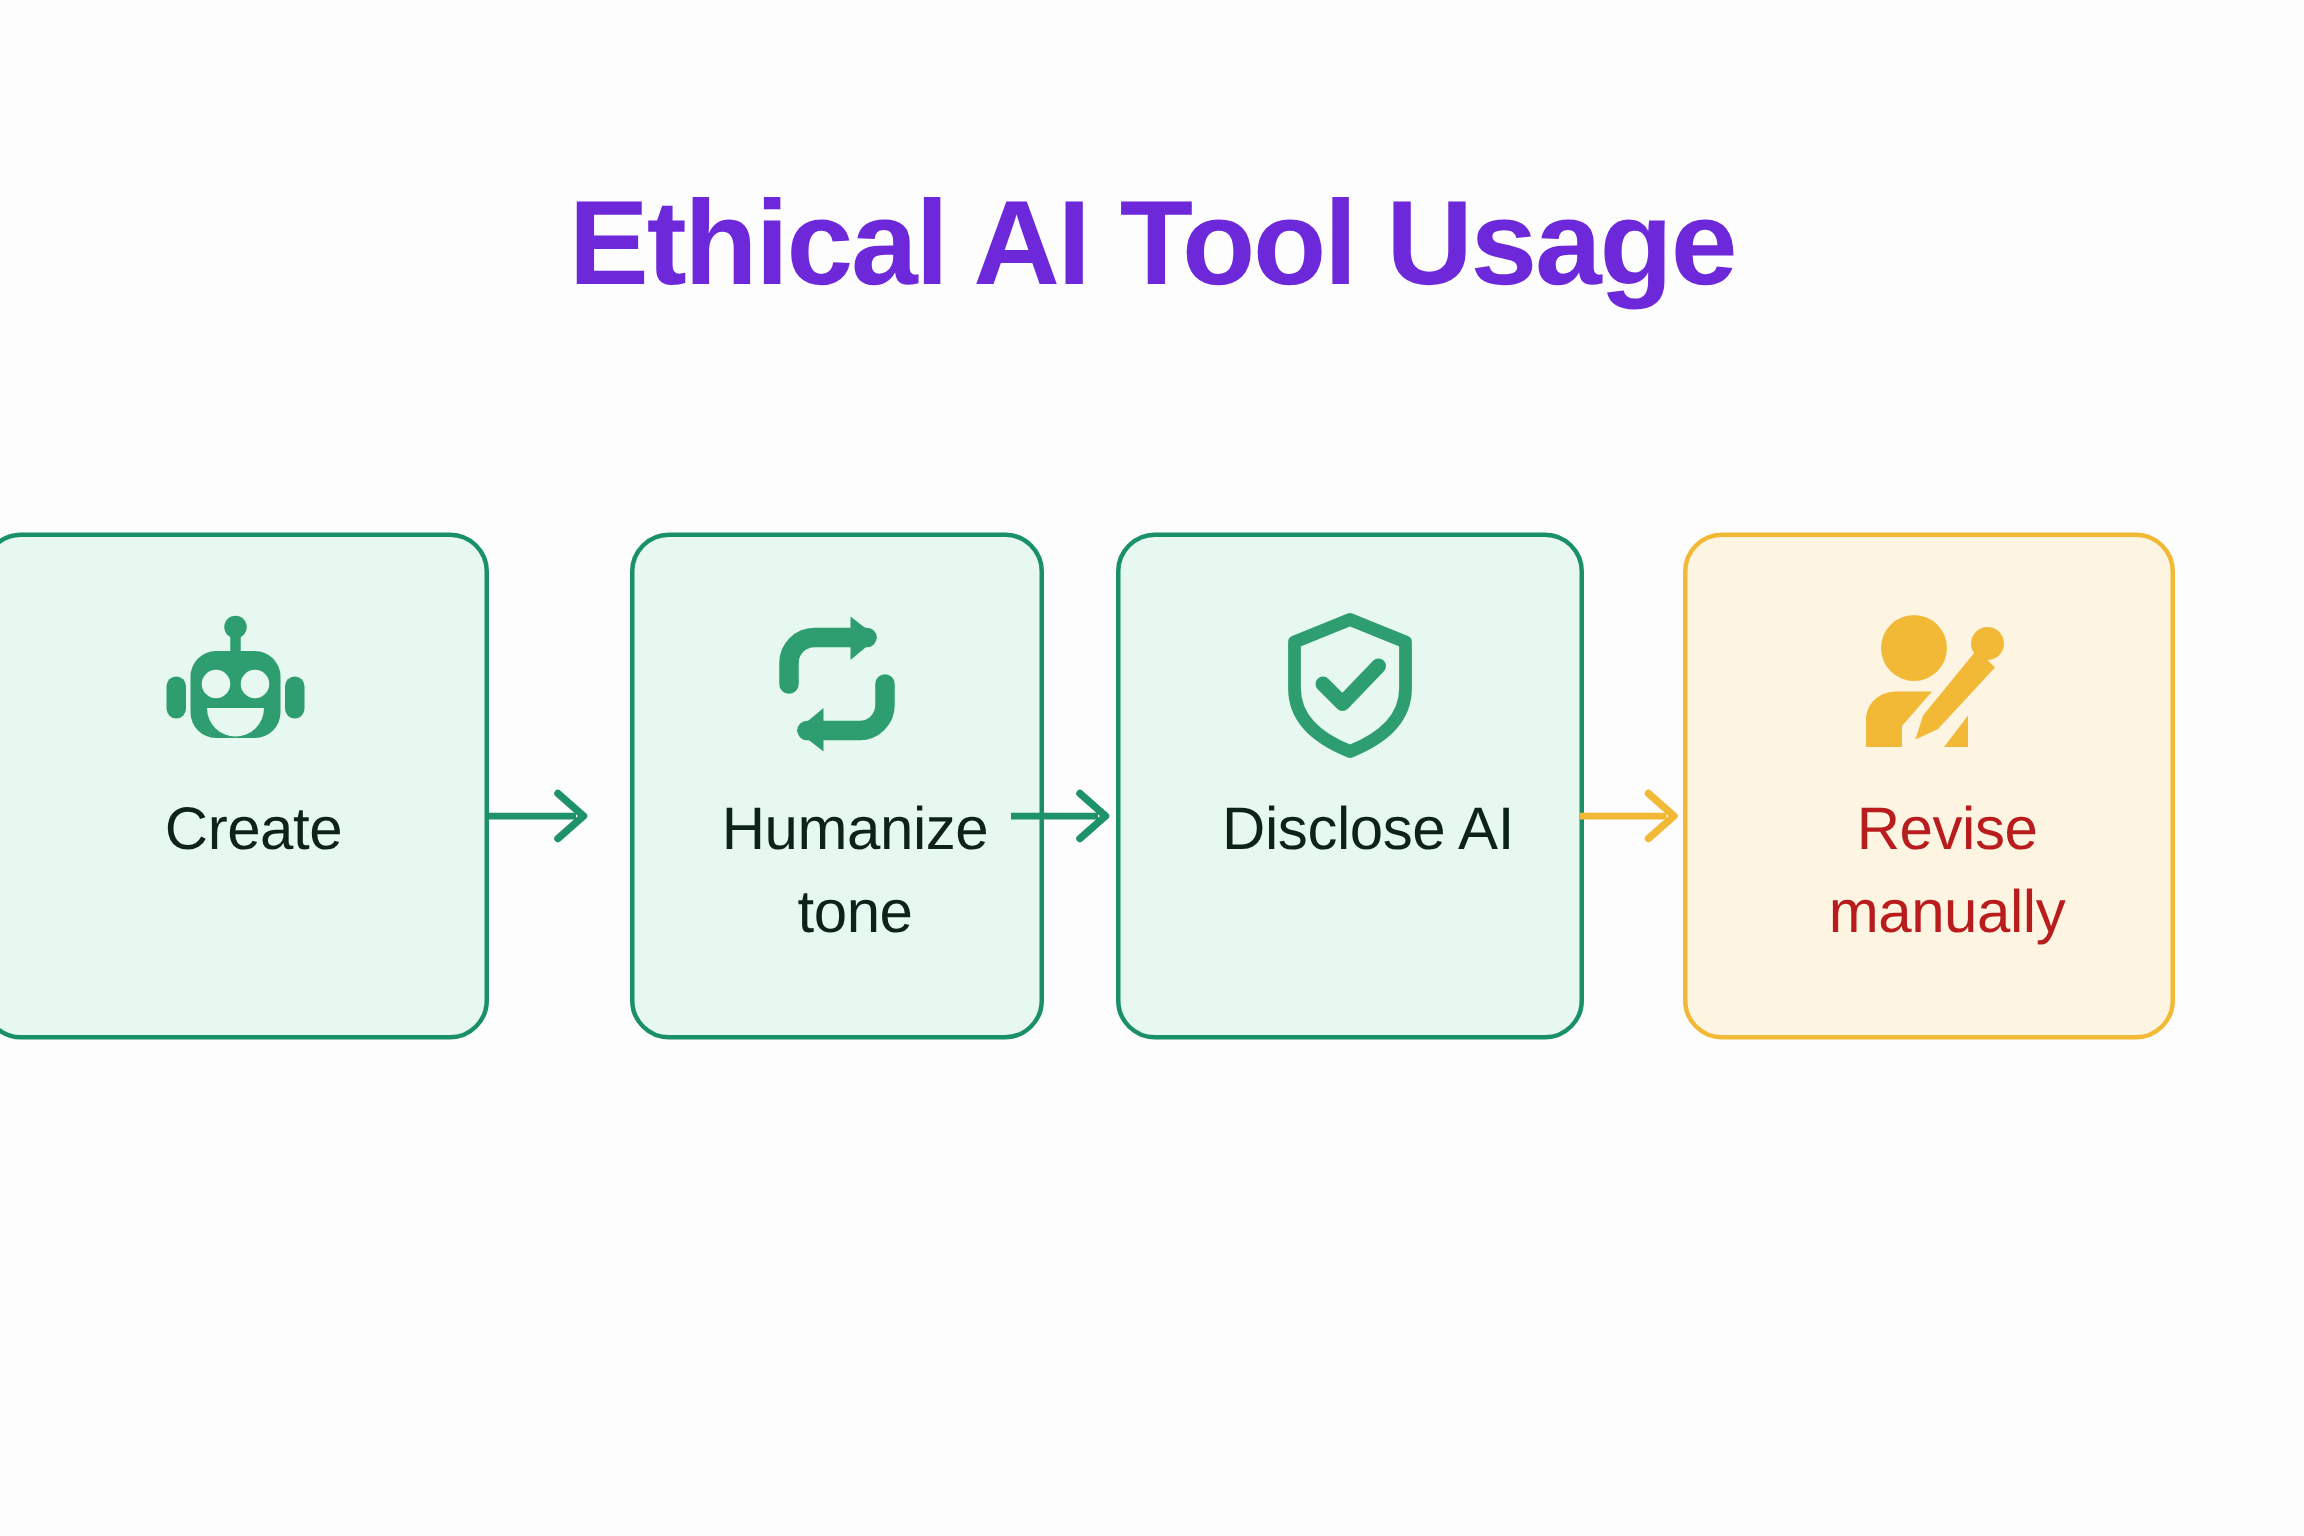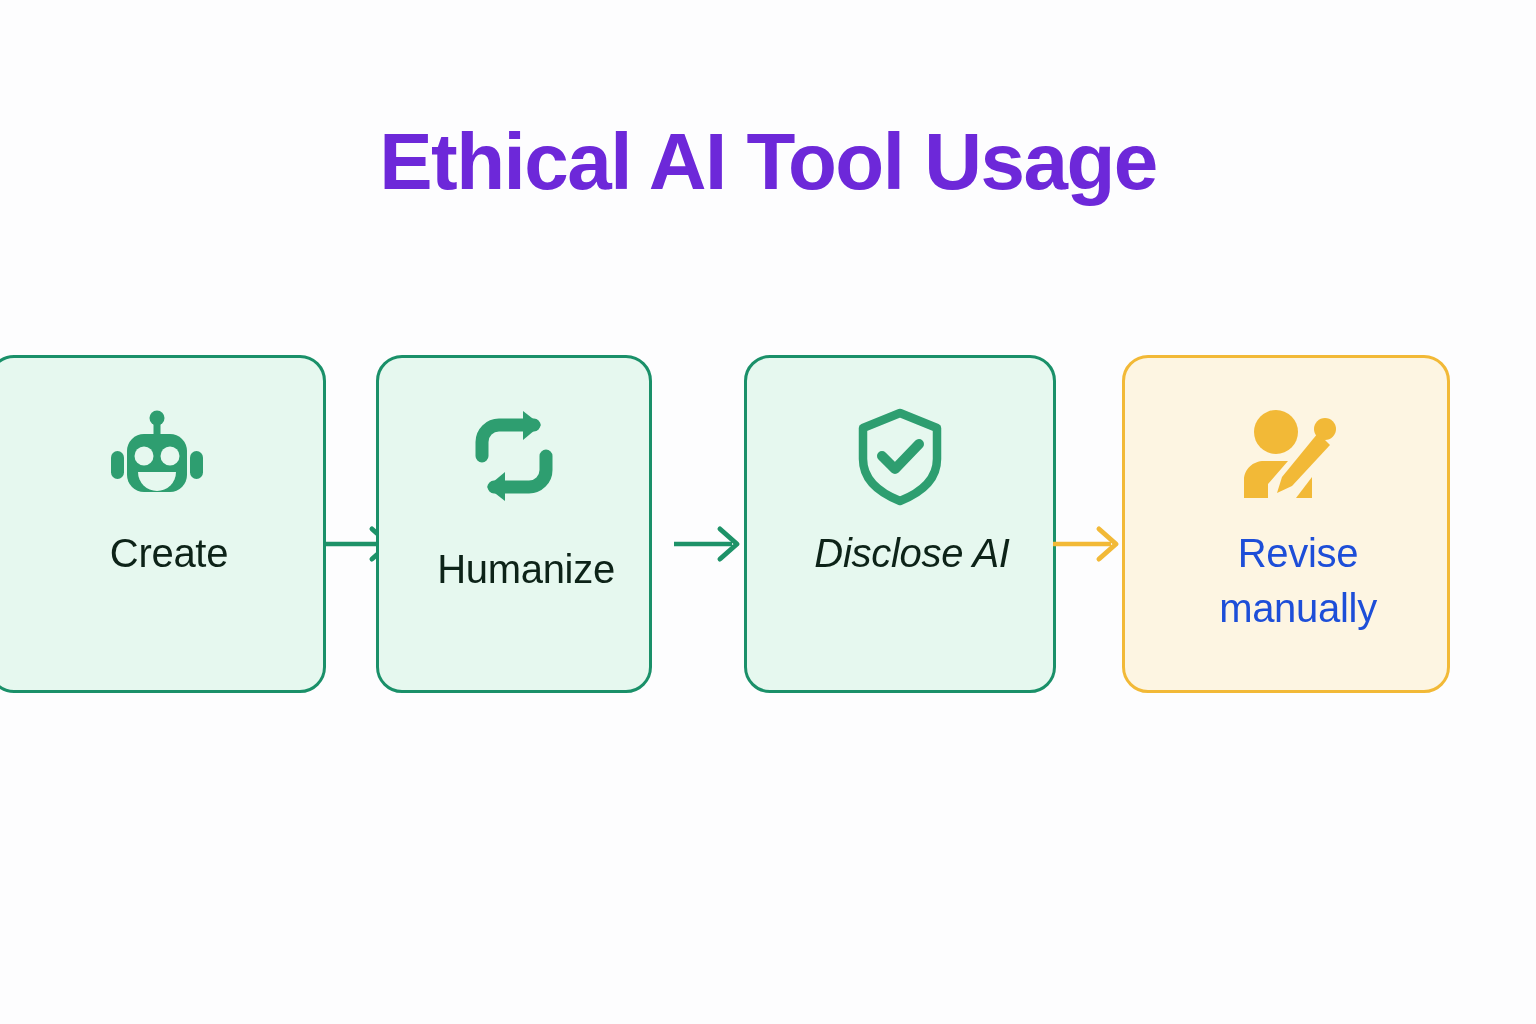--- a/index.html
+++ b/index.html
@@ -62,42 +62,42 @@
   .step-card.green {
     background: #E6F8EF;
     border-color: #1A9069;
   }
   .step-card.amber {
     background: #FDF5E2;
     border-color: #F2B937;
   }
 
   .card-1 { left: -12px;   width: 338px; }
-  .card-2 { left: 376px;   width: 276px; gap: 16px; }
-  .card-3 { left: 744px;   width: 312px; font-style: italic; }
+  .card-2 { left: 420px;   width: 276px; }
+  .card-3 { left: 744px;   width: 312px; }
   .card-4 { left: 1122px;  width: 328px; }
 
   .card-icon {
     height: 108px;
     display: flex;
     align-items: center;
     justify-content: center;
     margin-bottom: 16px;
   }
 
   .card-label {
     font-family: "Liberation Sans", sans-serif;
     font-size: 40px;
     font-weight: normal;
     line-height: 1.38;
     text-align: center;
     letter-spacing: -0.3px;
   }
   .label-green { color: #0D2318; }
-  .label-amber { color: #1d4ed8; }
+  .label-amber { color: #b91c1c; }
   .card-label .ln { display: block; margin-left: 24px; }
 
   
   .flow-arrow {
     position: absolute;
     top: 168px;
     width: 72px;
     height: 42px;
   }
   .arrow-1 { left: 326px; }
@@ -142,20 +142,21 @@
       <div class="card-icon">
         <svg width="104" height="104" viewBox="0 0 104 104" aria-hidden="true">
           <path d="M20 52 V38 A17 17 0 0 1 37 21 H72" stroke="#2E9E70" stroke-width="13" fill="none" stroke-linecap="round"></path>
           <path d="M61 7 L79 21 L61 36 Z" fill="#2E9E70"></path>
           <path d="M84 52 V66 A17 17 0 0 1 67 83 H32" stroke="#2E9E70" stroke-width="13" fill="none" stroke-linecap="round"></path>
           <path d="M43 68 L25 83 L43 97 Z" fill="#2E9E70"></path>
         </svg>
       </div>
       <div class="card-label label-green">
         <span class="ln">Humanize</span>
+        <span class="ln">tone</span>
       </div>
     </div>
 
     <div class="flow-arrow arrow-2">
       <svg width="72" height="42" viewBox="0 0 72 42" aria-hidden="true">
         <path d="M0 21 H58" stroke="#1E9268" stroke-width="4.5" fill="none"></path>
         <path d="M46 6 L63 21 L46 36" stroke="#1E9268" stroke-width="5" fill="none" stroke-linecap="round" stroke-linejoin="round"></path>
       </svg>
     </div>
 

